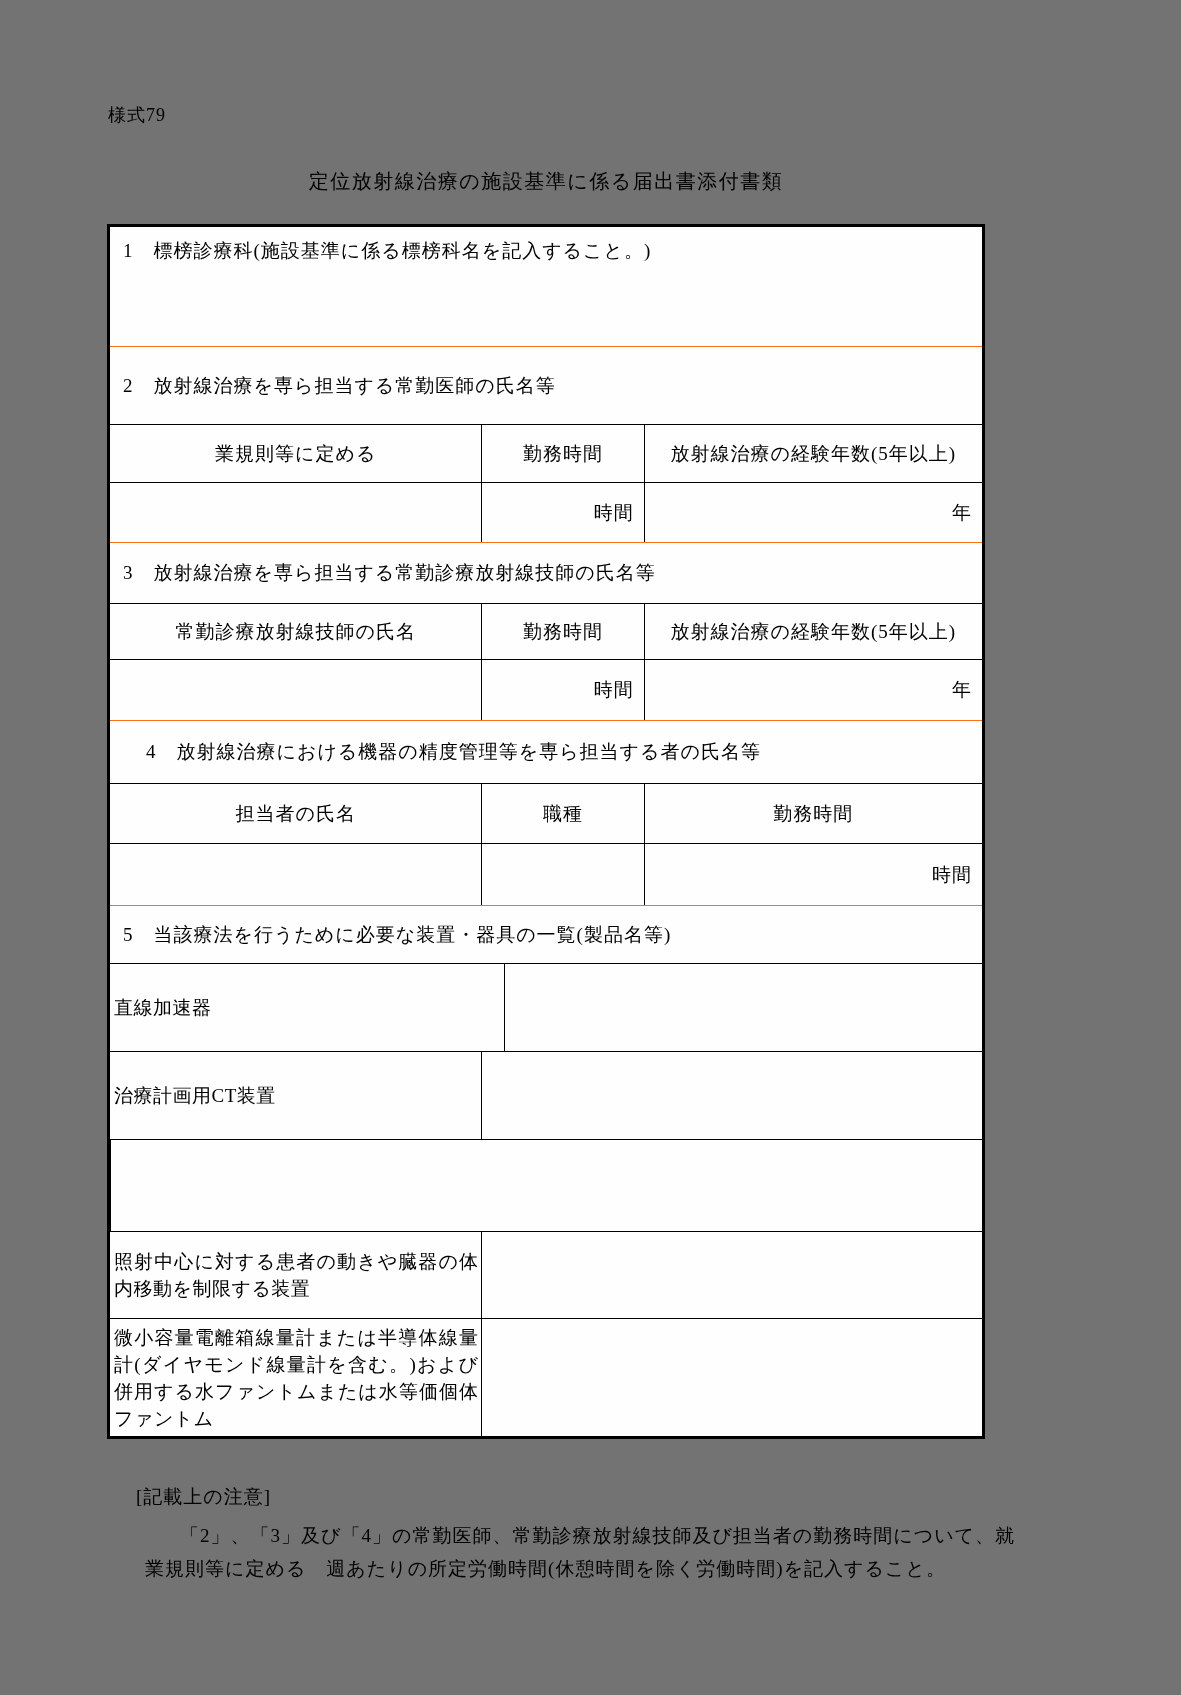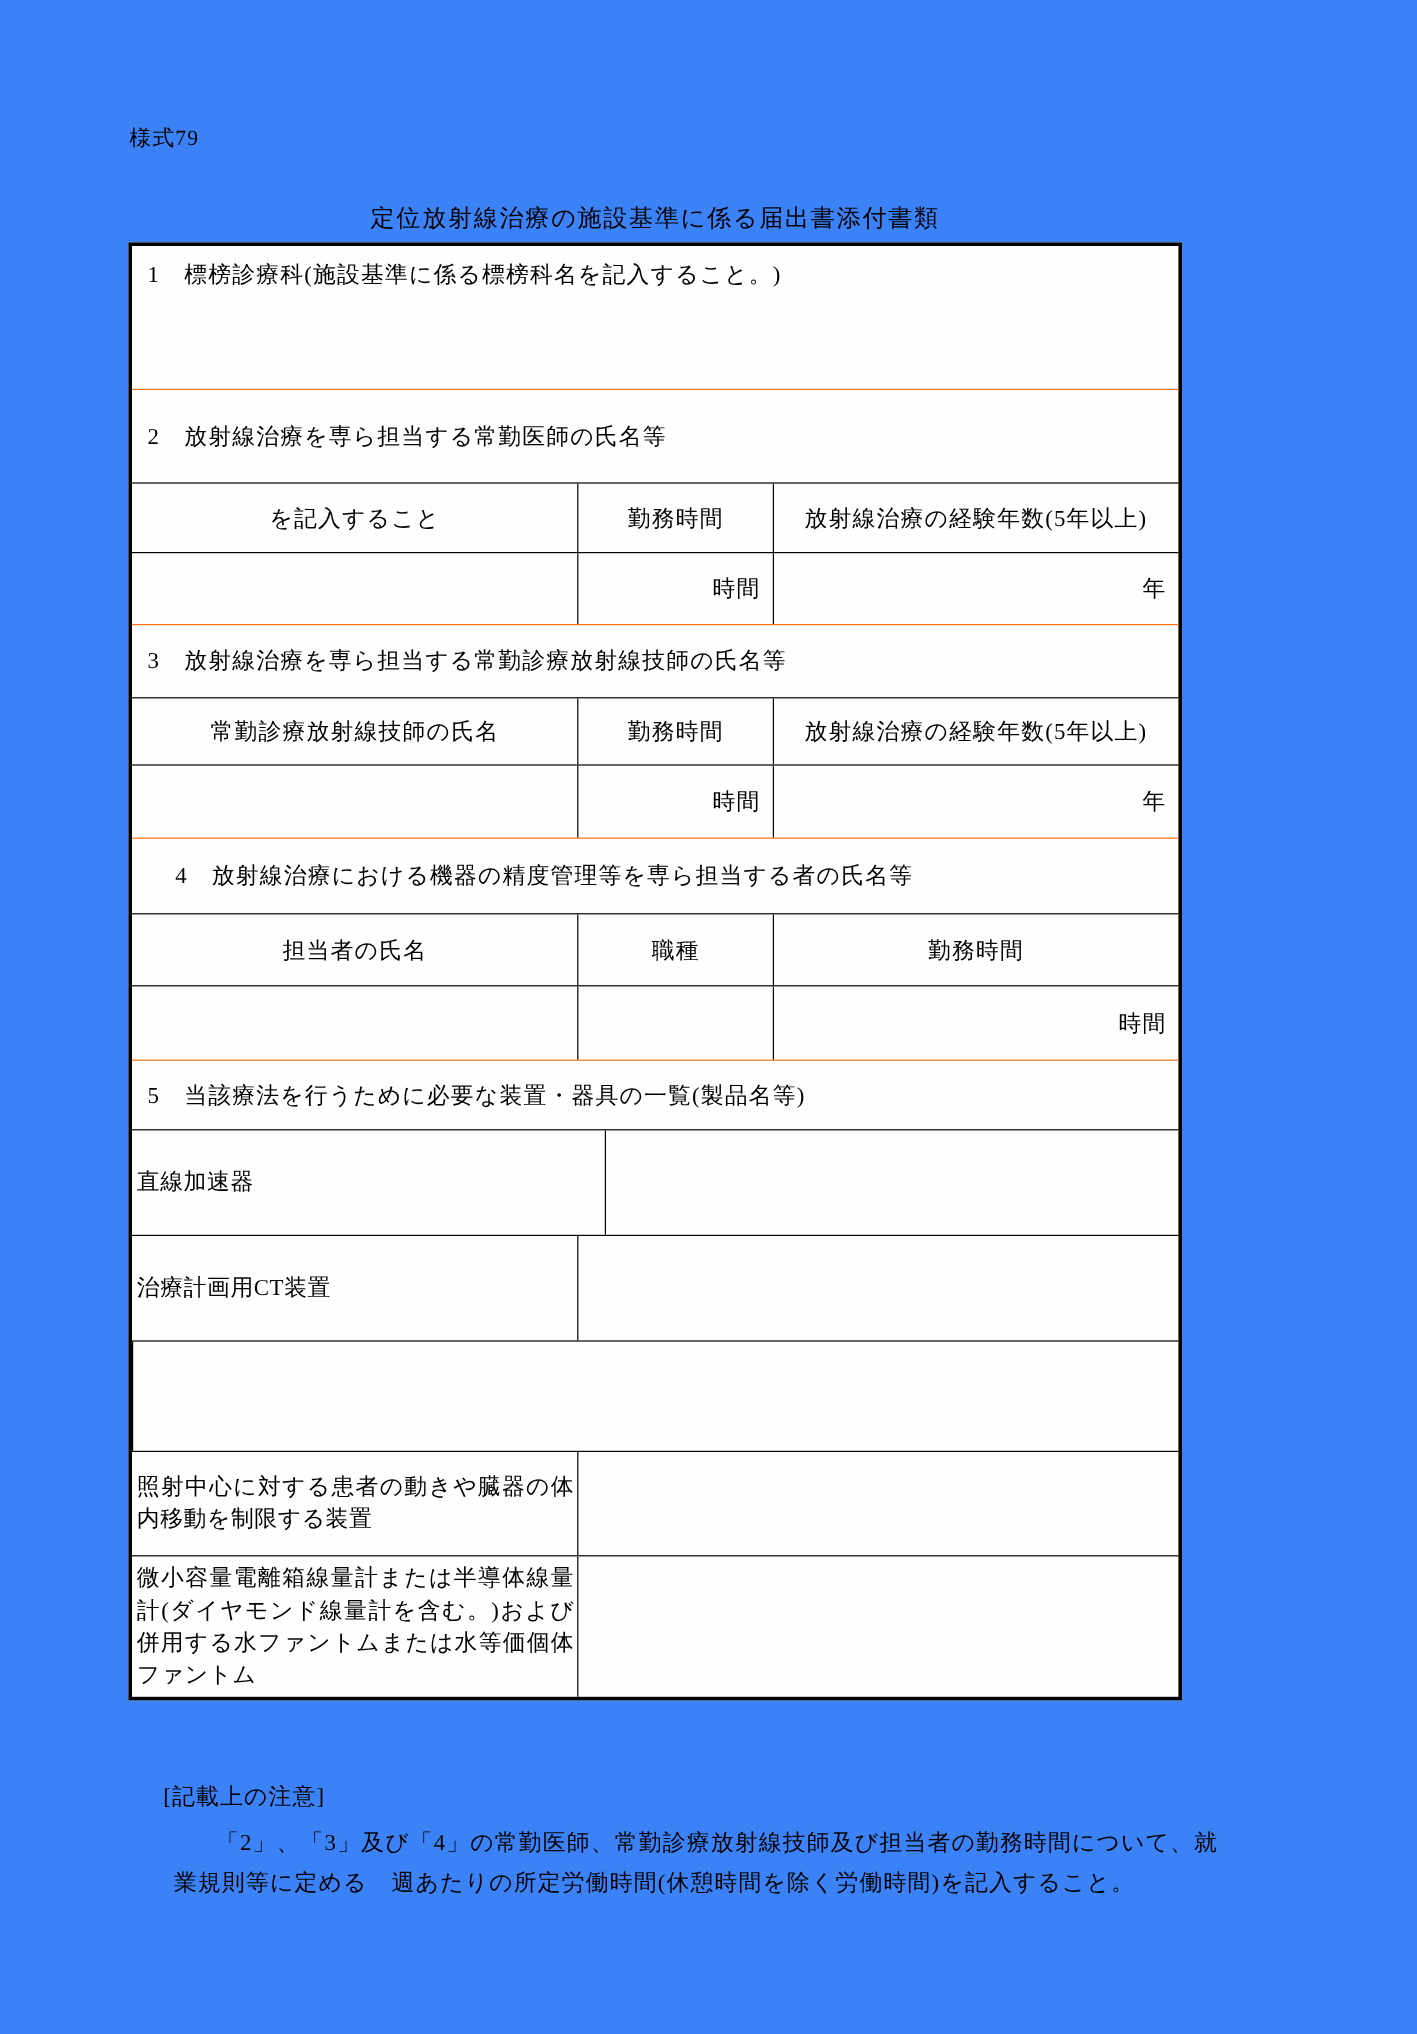--- a/index.html
+++ b/index.html
@@ -6,21 +6,21 @@
     margin: 0;
     padding: 0;
     background: #ffffff;
     font-family: "Liberation Serif", "DejaVu Serif", serif;
     color: #000000;
   }
   .page {
     position: relative;
     width: 1181px;
     height: 1695px;
-    background: #3b82f6;
+    background: #737373;
     overflow: hidden;
   }
   .form-number {
     position: absolute;
     left: 108px;
     top: 103px;
     font-size: 18px;
     letter-spacing: 1px;
   }
   .doc-title {
@@ -28,21 +28,21 @@
     left: 107px;
     top: 168px;
     width: 878px;
     text-align: center;
     font-size: 20px;
     letter-spacing: 1.5px;
   }
   .form-table {
     position: absolute;
     left: 107px;
-    top: 202px;
+    top: 224px;
     width: 878px;
     border: 3px solid #000;
     box-sizing: border-box;
     background: #fefefe;
   }
   .form-table * { box-sizing: border-box; }
 
   .section { border-top: 1px solid #f97316; }
   .section.first { border-top: none; }
 
@@ -134,21 +134,21 @@
       <div class="s1-cell">
         <span>1　標榜診療科(施設基準に係る標榜科名を記入すること。)</span>
       </div>
     </div>
 
     <div class="section">
       <div class="sec-heading-row h-s2-head">
         <span>2　放射線治療を専ら担当する常勤医師の氏名等</span>
       </div>
       <div class="row3 h-s2-sub">
-        <div class="cell center">を記入すること</div>
+        <div class="cell center">業規則等に定める</div>
         <div class="cell mid center">勤務時間</div>
         <div class="cell right center">放射線治療の経験年数(5年以上)</div>
       </div>
       <div class="row3 h-s2-unit">
         <div class="cell"></div>
         <div class="cell mid unit">
           <span>時間</span>
         </div>
         <div class="cell right unit">
           <span>年</span>

